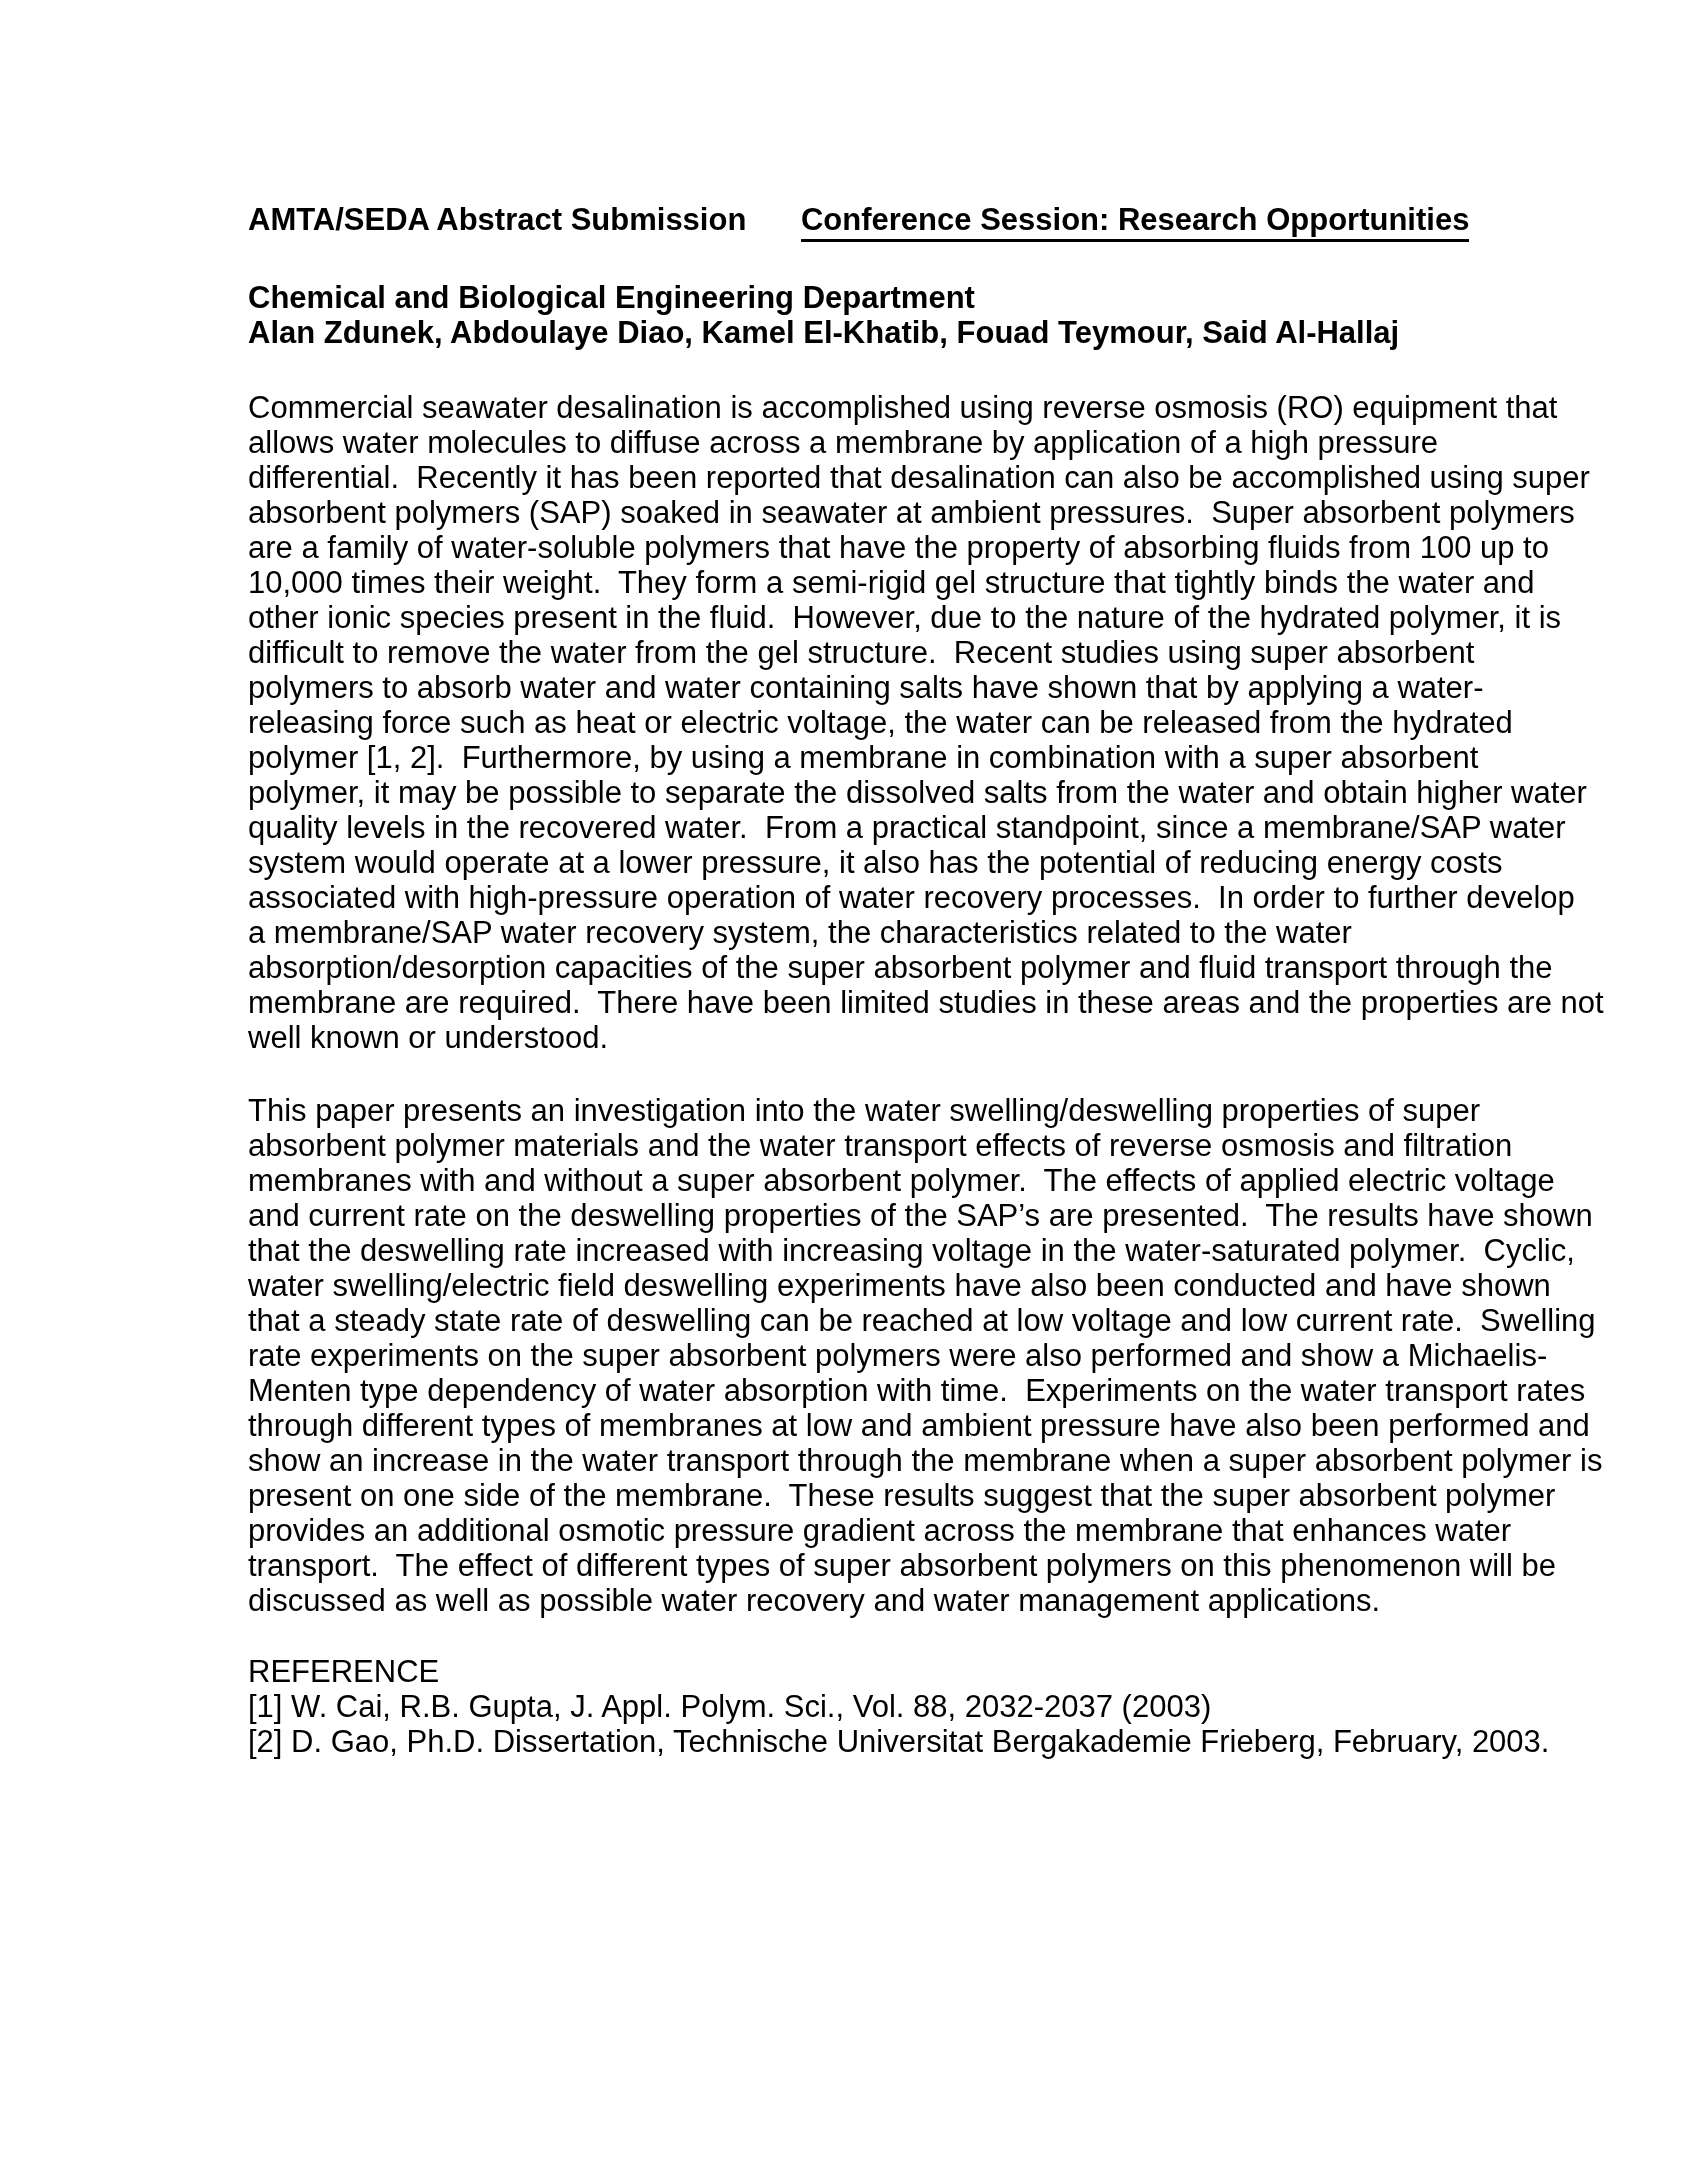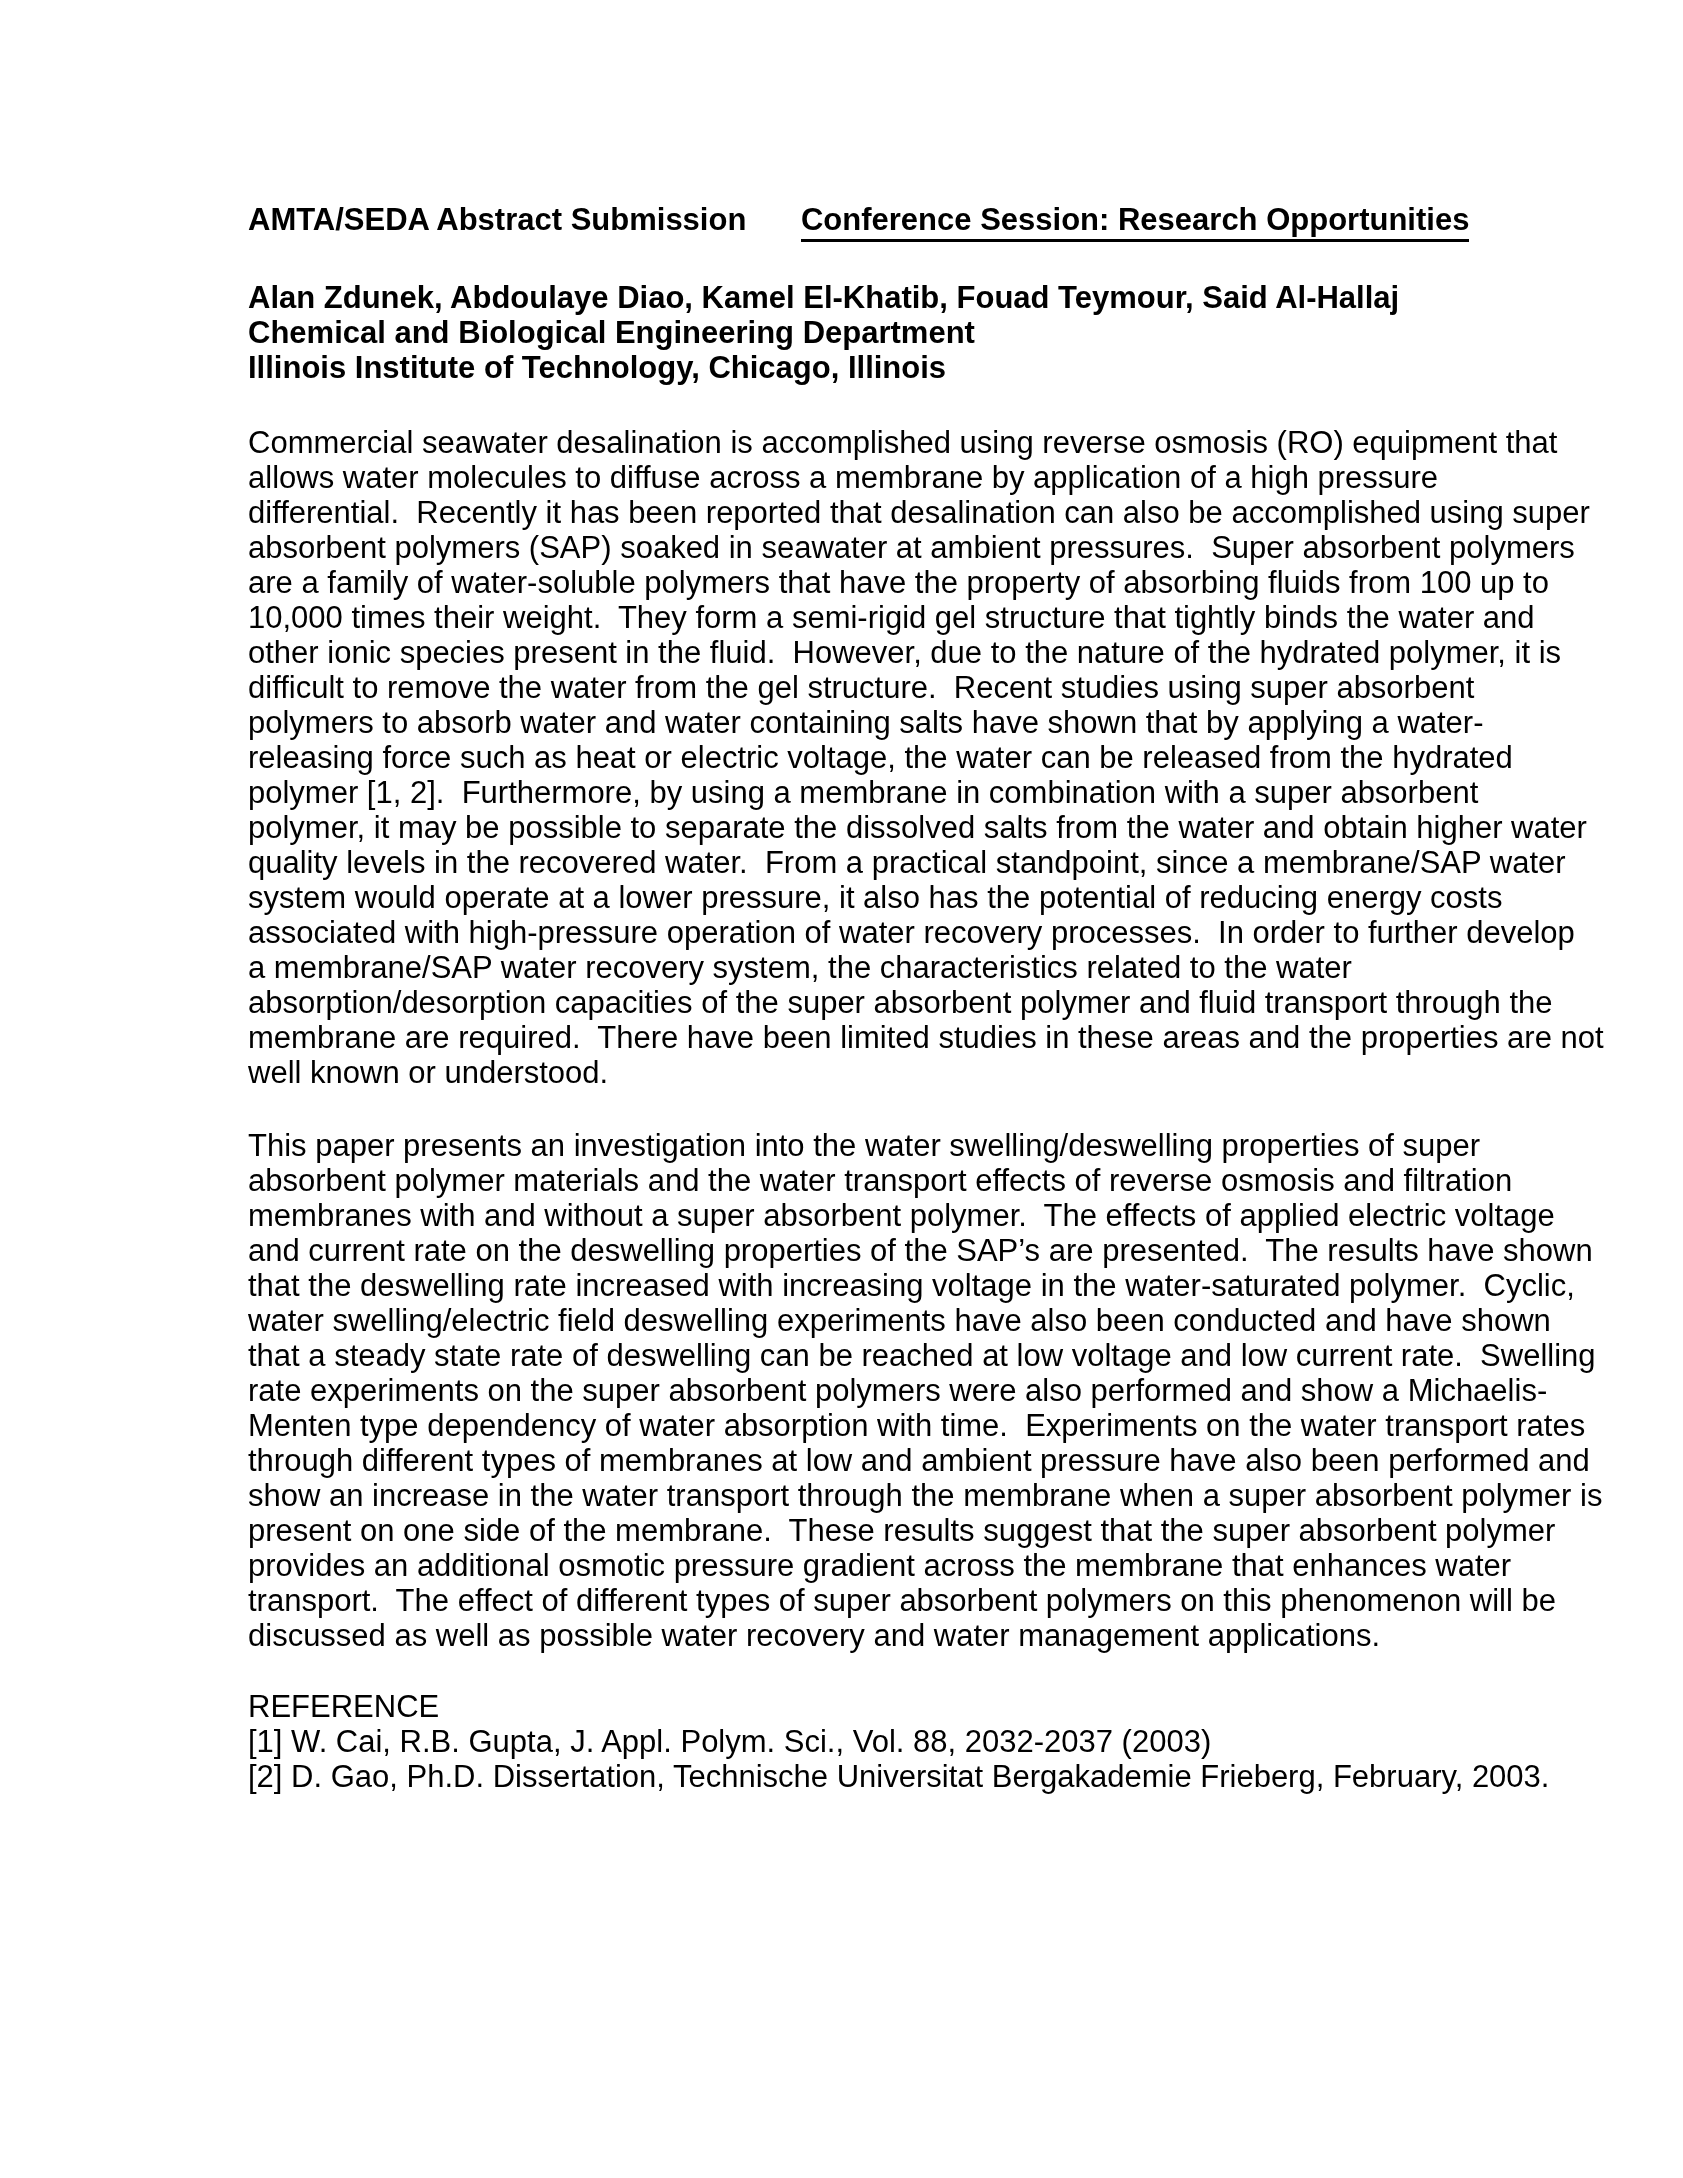--- a/index.html
+++ b/index.html
@@ -55,23 +55,22 @@
 <body>
 
 <div class="page">
 
   <div class="doc-header">
     <span class="h-left">AMTA/SEDA Abstract Submission</span>
     <span class="h-right">Conference Session: Research Opportunities</span>
   </div>
 
   <div class="title-block">
+    <div>Chemical and Biological Engineering Department</div>
     <div>Alan Zdunek, Abdoulaye Diao, Kamel El-Khatib, Fouad Teymour, Said Al-Hallaj</div>
-    <div>Chemical and Biological Engineering Department</div>
-    <div>Illinois Institute of Technology, Chicago, Illinois</div>
   </div>
 
   <p class="body-para para-1">Commercial seawater desalination is accomplished using reverse osmosis (RO) equipment that
 allows water molecules to diffuse across a membrane by application of a high pressure
 differential.  Recently it has been reported that desalination can also be accomplished using super
 absorbent polymers (SAP) soaked in seawater at ambient pressures.  Super absorbent polymers
 are a family of water-soluble polymers that have the property of absorbing fluids from 100 up to
 10,000 times their weight.  They form a semi-rigid gel structure that tightly binds the water and
 other ionic species present in the fluid.  However, due to the nature of the hydrated polymer, it is
 difficult to remove the water from the gel structure.  Recent studies using super absorbent

